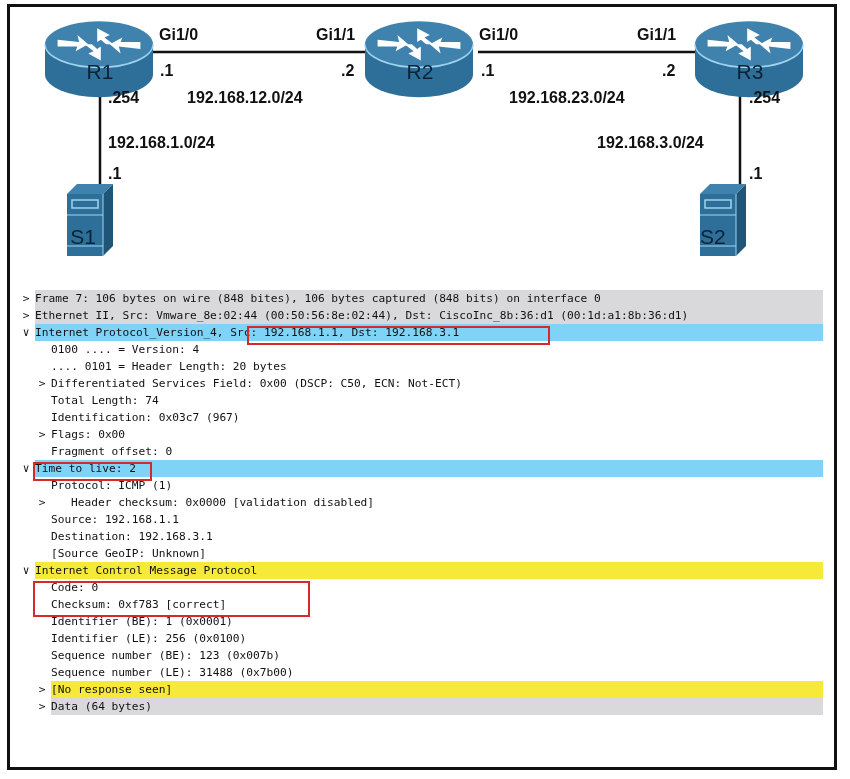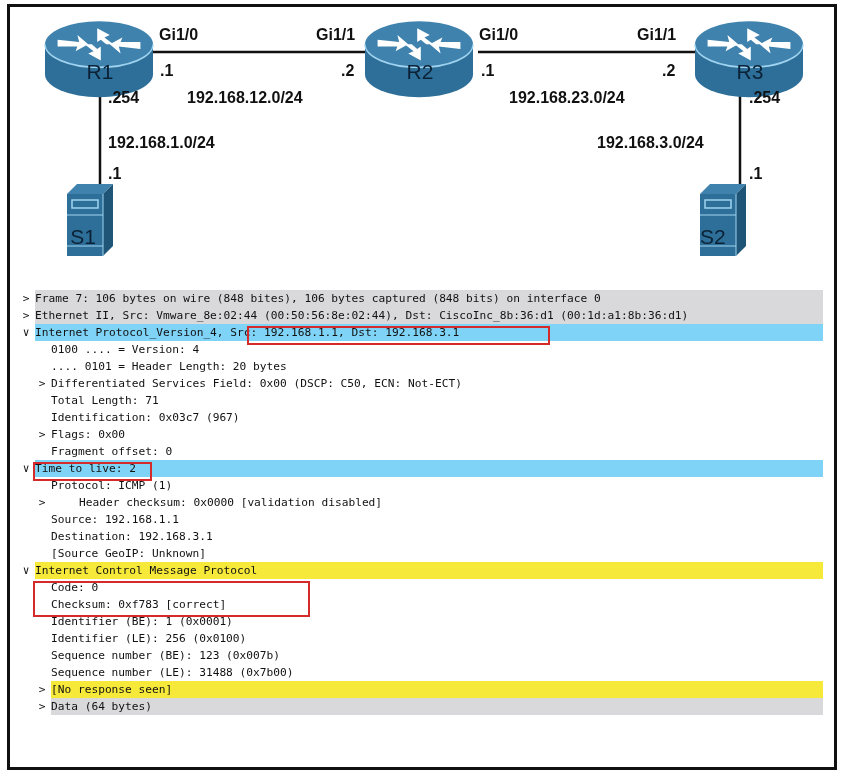--- a/index.html
+++ b/index.html
@@ -101,27 +101,27 @@
   <div class="lbl" style="left:749px;top:165px">.1</div>
 </div>
 
 <div class="packet" id="packet">
     <div class="row bg-gray"><div class="bar" style="left: 16px;"></div><span class="arrow" style="left: 0px;">&gt;</span><span class="txt" style="left: 16px;">Frame 7: 106 bytes on wire (848 bites), 106 bytes captured (848 bits) on interface 0</span></div>
     <div class="row bg-gray"><div class="bar" style="left: 16px;"></div><span class="arrow" style="left: 0px;">&gt;</span><span class="txt" style="left: 16px;">Ethernet II, Src: Vmware_8e:02:44 (00:50:56:8e:02:44), Dst: CiscoInc_8b:36:d1 (00:1d:a1:8b:36:d1)</span></div>
     <div class="row bg-blue"><div class="bar" style="left: 16px;"></div><span class="arrow" style="left: 0px;">∨</span><span class="txt" style="left: 16px;">Internet Protocol_Version_4, Src: 192.168.1.1, Dst: 192.168.3.1</span></div>
     <div class="row"><span class="txt" style="left: 32px;">0100 .... = Version: 4</span></div>
     <div class="row"><span class="txt" style="left: 32px;">.... 0101 = Header Length: 20 bytes</span></div>
     <div class="row"><span class="arrow" style="left: 16px;">&gt;</span><span class="txt" style="left: 32px;">Differentiated Services Field: 0x00 (DSCP: C50, ECN: Not-ECT)</span></div>
-    <div class="row"><span class="txt" style="left: 32px;">Total Length: 71</span></div>
+    <div class="row"><span class="txt" style="left: 32px;">Total Length: 74</span></div>
     <div class="row"><span class="txt" style="left: 32px;">Identification: 0x03c7 (967)</span></div>
     <div class="row"><span class="arrow" style="left: 16px;">&gt;</span><span class="txt" style="left: 32px;">Flags: 0x00</span></div>
     <div class="row"><span class="txt" style="left: 32px;">Fragment offset: 0</span></div>
     <div class="row bg-blue"><div class="bar" style="left: 16px;"></div><span class="arrow" style="left: 0px;">∨</span><span class="txt" style="left: 16px;">Time to live: 2</span></div>
     <div class="row"><span class="txt" style="left: 32px;">Protocol: ICMP (1)</span></div>
-    <div class="row"><span class="arrow" style="left: 16px;">&gt;</span><span class="txt" style="left: 32px; padding-left: 28px;">Header checksum: 0x0000 [validation disabled]</span></div>
+    <div class="row"><span class="arrow" style="left: 16px;">&gt;</span><span class="txt" style="left: 24px; padding-left: 28px;">Header checksum: 0x0000 [validation disabled]</span></div>
     <div class="row"><span class="txt" style="left: 32px;">Source: 192.168.1.1</span></div>
     <div class="row"><span class="txt" style="left: 32px;">Destination: 192.168.3.1</span></div>
     <div class="row"><span class="txt" style="left: 32px;">[Source GeoIP: Unknown]</span></div>
     <div class="row bg-yellow"><div class="bar" style="left: 16px;"></div><span class="arrow" style="left: 0px;">∨</span><span class="txt" style="left: 16px;">Internet Control Message Protocol</span></div>
     <div class="row"><span class="txt" style="left: 32px;">Code: 0</span></div>
     <div class="row"><span class="txt" style="left: 32px;">Checksum: 0xf783 [correct]</span></div>
     <div class="row"><span class="txt" style="left: 32px;">Identifier (BE): 1 (0x0001)</span></div>
     <div class="row"><span class="txt" style="left: 32px;">Identifier (LE): 256 (0x0100)</span></div>
     <div class="row"><span class="txt" style="left: 32px;">Sequence number (BE): 123 (0x007b)</span></div>
     <div class="row"><span class="txt" style="left: 32px;">Sequence number (LE): 31488 (0x7b00)</span></div>

